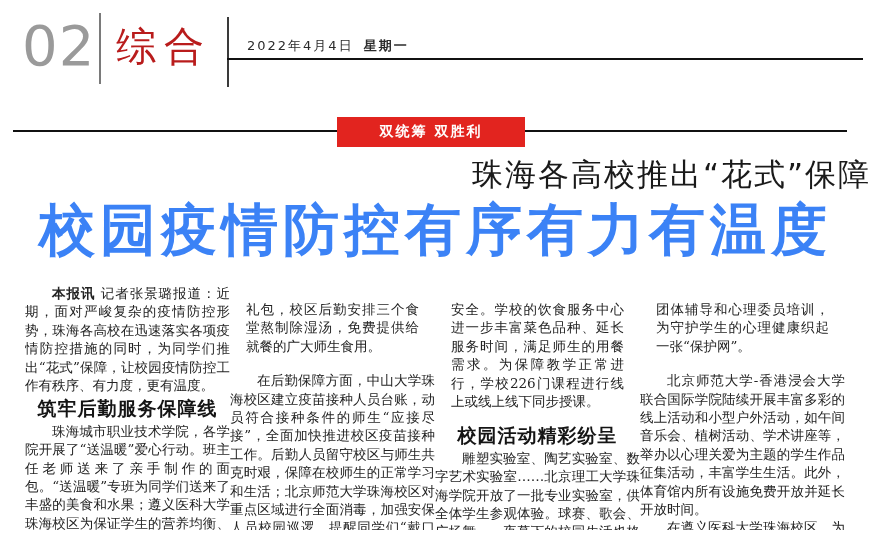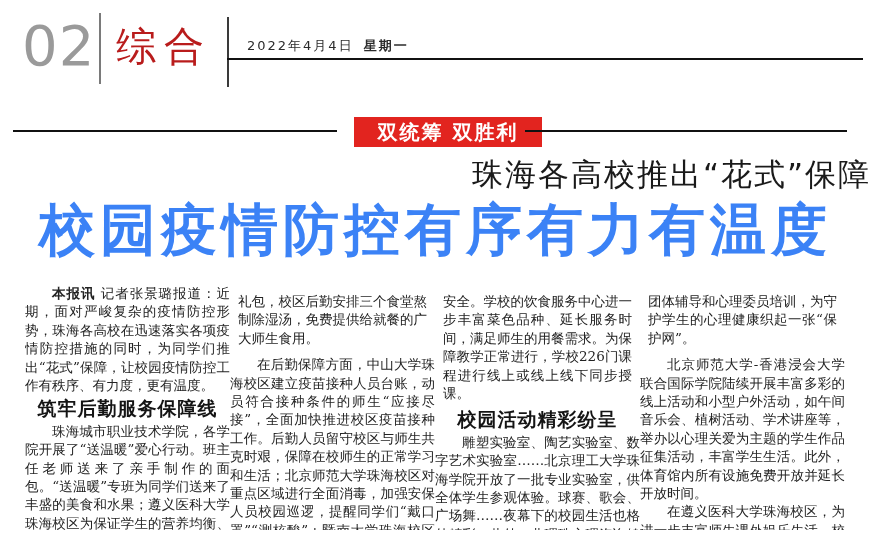--- a/index.html
+++ b/index.html
@@ -58,23 +58,22 @@
   .banner-line-right {
     position: absolute; left: 525px; top: 130px;
     width: 322px; height: 2px; background: #111;
   }
   .banner-box {
     position: absolute; left: 337px; top: 117px;
     width: 188px; height: 30px;
     background: #e2241f;
     display: flex; align-items: center; justify-content: center;
     font-family: "DejaVu Sans", "Liberation Sans", sans-serif;
-    font-weight: bold; font-size: 20px; color: #ffffff;
+    font-weight: bold; font-size: 14px; color: #ffffff;
     letter-spacing: 2px;
-    margin-left: 17px;
   }
 
   
   .kicker {
     position: absolute; left: 0; top: 153px; width: 871px;
     text-align: right;
     font-family: "DejaVu Sans", "Liberation Sans", sans-serif;
     font-size: 31px; line-height: 42px; font-weight: 500;
     color: #1a1a1a; letter-spacing: 2px;
   }
@@ -95,21 +94,21 @@
     grid-template-columns: repeat(4, 1fr);
     overflow: hidden;
   }
   .col {
     font-size: 13.5px; line-height: 18.4px;
     color: #232323;
     text-align: justify;
     overflow: hidden;
   }
   .col .paragraph { text-indent: 2em; margin: 0; }
-  .col .paragraph-cont { text-indent: 0; margin: 8px; }
+  .col .paragraph-cont { text-indent: 0; margin: 16px; }
   .col .subhead {
     text-align: center; text-indent: 0;
     font-family: "DejaVu Sans", "Liberation Sans", sans-serif;
     font-weight: bold; font-size: 19px;
     margin: 5px 0 4px 0; color: #141414;
     letter-spacing: 1px;
   }
   .lead-tag { font-weight: bold; }
 </style>
 </head>

